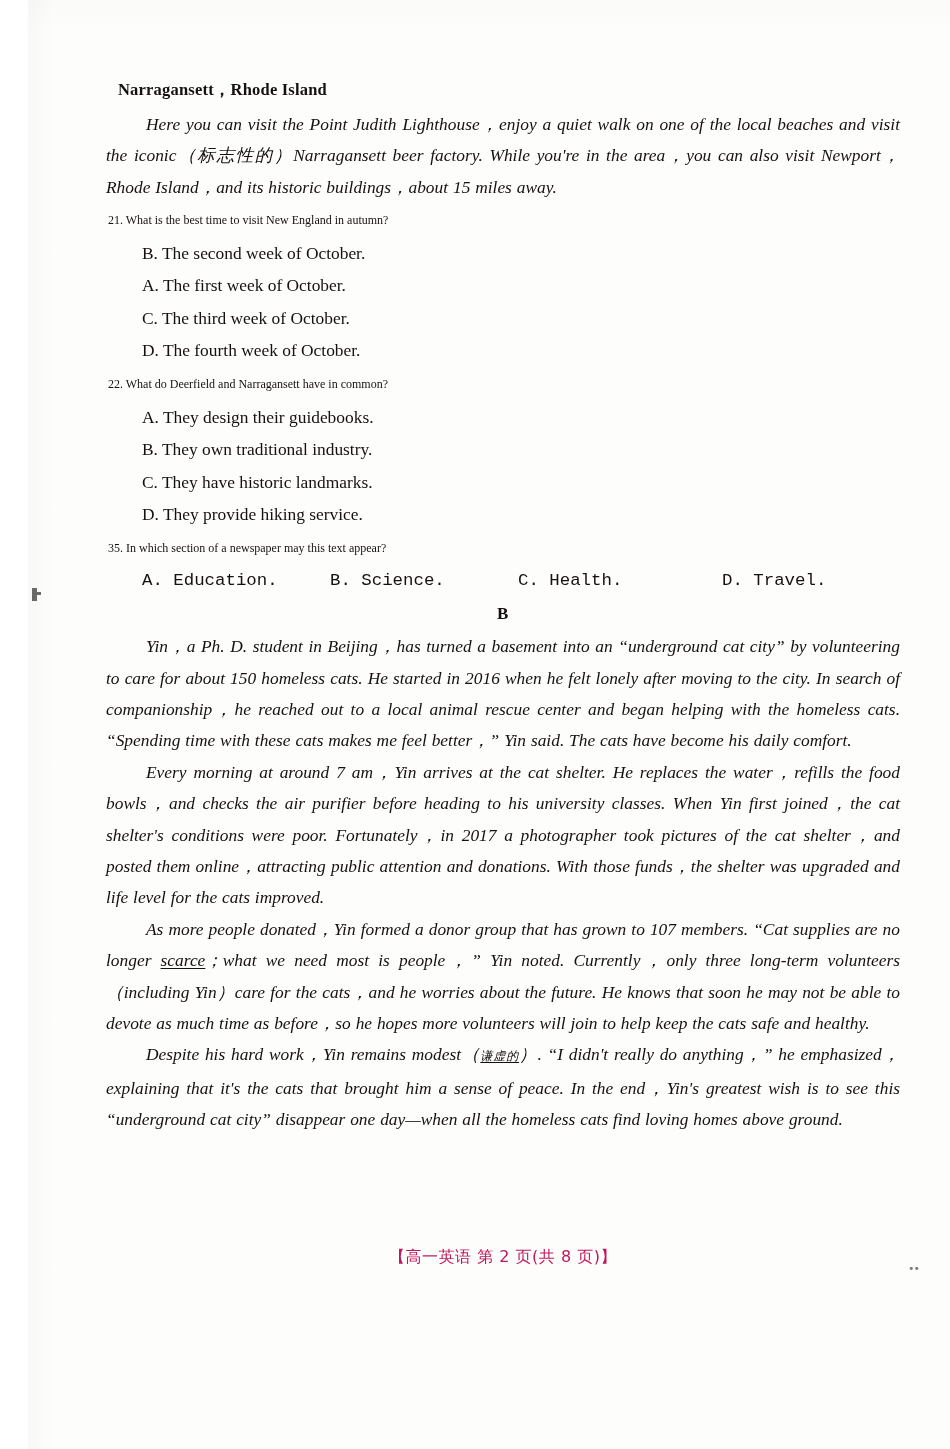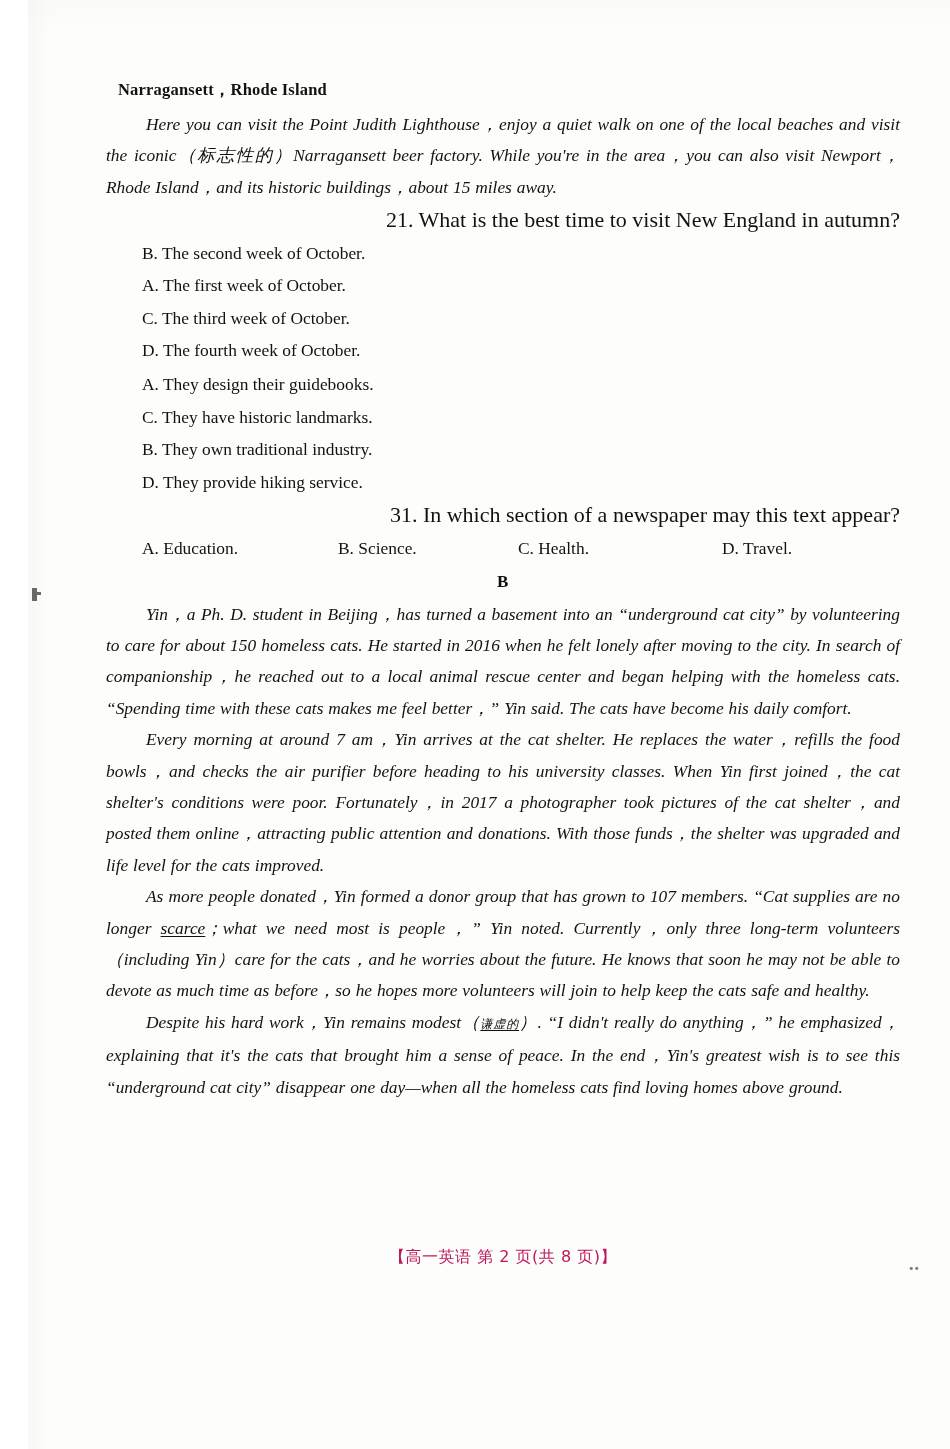--- a/index.html
+++ b/index.html
@@ -61,49 +61,49 @@
     text-align-last: left;
     text-justify: inter-word;
     text-indent: 40px;
     word-spacing: 0.5px;
     font-style: italic;
   }
 
   .q-block { margin-top: 1px; }
 
   .q-stem {
-    font-size: 22px;
+    font-size: 12px;
     line-height: 32.6px;
     margin: 0;
     padding-left: 2px;
     white-space: nowrap;
-    text-align: right;
   }
 
   .opt {
     font-size: 17.4px;
     line-height: 32.6px;
     margin: 0;
     padding-left: 36px;
     white-space: nowrap;
   }
 
   .opt-row {
     font-size: 17.4px;
     line-height: 32.6px;
     position: relative;
     height: 32.6px;
     padding-left: 0;
   }
   .opt-row .oi {
     position: absolute;
     white-space: nowrap;
+    font-family: Liberation Mono, monospace;
   }
   .opt-row .oi.o0 { left: 36px; }
-  .opt-row .oi.o1 { left: 232px; text-align: center; }
+  .opt-row .oi.o1 { left: 224px; text-align: center; }
   .opt-row .oi.o2 { left: 412px; }
   .opt-row .oi.o3 { left: 616px; }
 
   .part-label {
     text-align: center;
     font-weight: bold;
     font-size: 17px;
     line-height: 30px;
     margin: 2px 0 2px 0;
     letter-spacing: 0.5px;
@@ -170,28 +170,29 @@
 
     <div class="q-block">
       <div class="q-stem">21. What is the best time to visit New England in autumn?</div>
       <div class="opt">B. The second week of October.</div>
       <div class="opt">A. The first week of October.</div>
       <div class="opt">C. The third week of October.</div>
       <div class="opt">D. The fourth week of October.</div>
     </div>
 
     <div class="q-block">
+      <div class="q-stem">22. What do Deerfield and Narragansett have in common?</div>
       <div class="opt">A. They design their guidebooks.</div>
+      <div class="opt">B. They own traditional industry.</div>
       <div class="opt">C. They have historic landmarks.</div>
-      <div class="opt">B. They own traditional industry.</div>
       <div class="opt">D. They provide hiking service.</div>
     </div>
 
     <div class="q-block">
-      <div class="q-stem">31. In which section of a newspaper may this text appear?</div>
+      <div class="q-stem">35. In which section of a newspaper may this text appear?</div>
       <div class="opt-row">
         <span class="oi o0">A. Education.</span>
         <span class="oi o1">B. Science.</span>
         <span class="oi o2">C. Health.</span>
         <span class="oi o3">D. Travel.</span>
       </div>
     </div>
 
     <div class="part-label">B</div>
 

